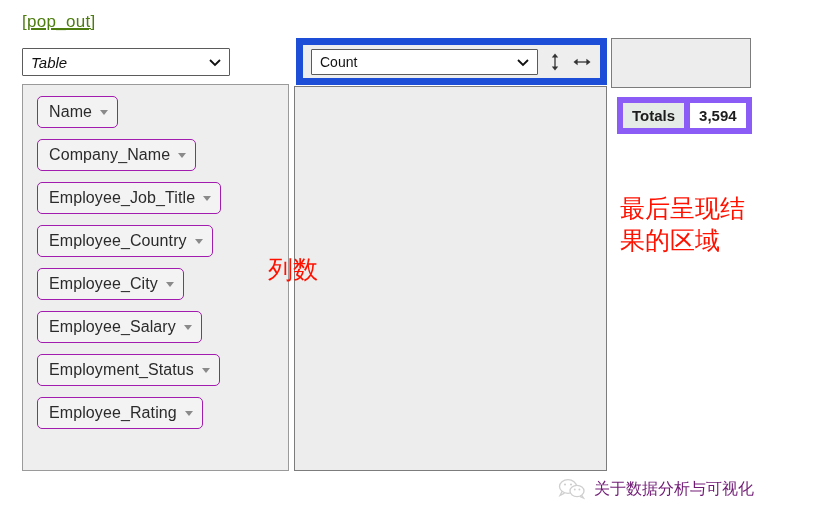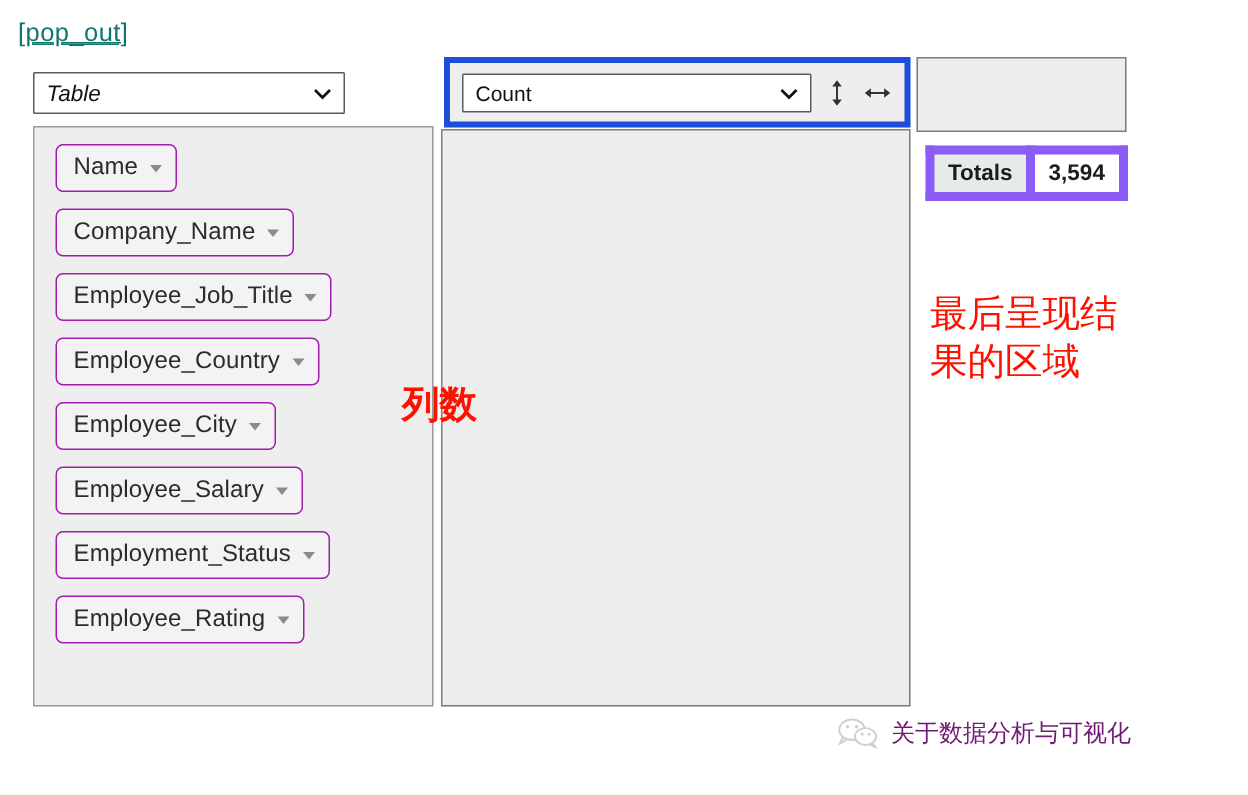--- a/index.html
+++ b/index.html
@@ -11,24 +11,24 @@
     width: 832px;
     height: 530px;
     position: relative;
     font-family: "Liberation Sans", "DejaVu Sans", sans-serif;
     overflow: hidden;
   }
 
   
   .popout-link {
     position: absolute;
-    left: 12px;
+    left: 22px;
     top: 12px;
     font-size: 17px;
-    color: #0f766e;
+    color: #4d7c0f;
     letter-spacing: .3px;
     white-space: nowrap;
   }
   .popout-link .inner {
     text-decoration: underline;
     text-underline-offset: 2px;
   }
 
   
   .left-col {
@@ -98,21 +98,21 @@
   .pill-row { line-height: 0; }
 
   
   .mid-toolbar {
     position: absolute;
     left: 296px;
     top: 38px;
     width: 311px;
     height: 47px;
     box-sizing: border-box;
-    border: 4px solid #1d4ed8;
+    border: 7px solid #1d4ed8;
     background: #eeeeee;
     display: flex;
     align-items: center;
     padding: 0 8px;
   }
   .mid-toolbar .select-box {
     width: 243px;
     height: 26px;
     font-size: 14px;
   }
@@ -167,21 +167,21 @@
 
   
   .anno {
     position: absolute;
     color: #ff1100;
     font-family: "DejaVu Sans", "Liberation Sans", sans-serif;
     font-size: 25px;
     line-height: 1.28;
     white-space: pre-line;
   }
-  .anno-cols { left: 268px; top: 254px; font-weight: bold; }
+  .anno-cols { left: 268px; top: 254px; }
   .anno-result { left: 620px; top: 193px; width: 180px; }
 
   
   .watermark {
     position: absolute;
     left: 557px;
     top: 478px;
     display: flex;
     align-items: center;
     color: #701a75;

